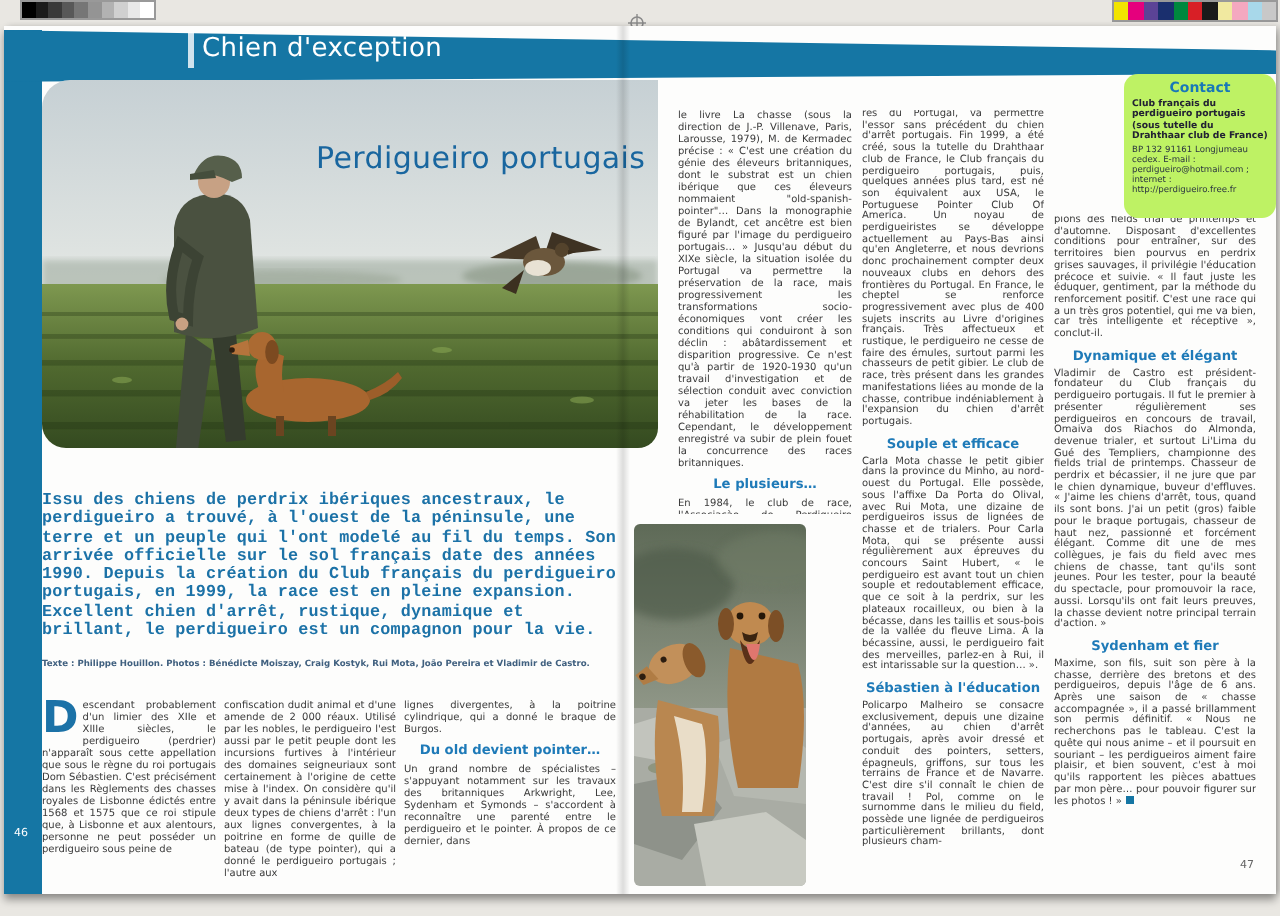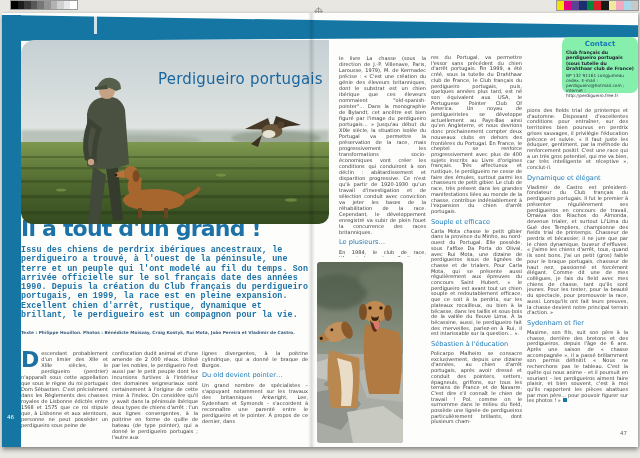--- a/index.html
+++ b/index.html
@@ -32,35 +32,35 @@
   .photo-title{position:absolute;left:158px;top:70px;font-size:15px;color:#19669f;z-index:12;letter-spacing:.2px;}
 
   
   .headline{position:absolute;left:21px;top:216px;width:300px;font-size:22px;font-weight:bold;color:#1c72a7;letter-spacing:-0.8px;z-index:3;}
   .standfirst{position:absolute;left:21px;top:246px;width:290px;font-size:8.4px;line-height:9.3px;font-weight:bold;color:#1c72a7;letter-spacing:.1px;font-family:Liberation Mono, monospace;}
   .credits{position:absolute;left:21px;top:330px;width:286px;font-size:4.3px;line-height:5.3px;font-weight:bold;color:#40607f;}
 
   
   .col{position:absolute;font-size:5px;line-height:6px;color:#3a3a3a;text-align:justify;overflow:hidden;}
   .col p{margin:0 0 3px 0;}
-  .col .sub{font-size:6.6px;line-height:7px;font-weight:normal;color:#1e7ab8;margin:4px 0 3px 0;}
+  .col .sub{font-size:6.6px;line-height:7px;font-weight:bold;color:#1e7ab8;text-align:center;margin:4px 0 3px 0;}
   .lp-c1{left:21px;top:350px;width:87px;height:97px;}
   .lp-c2{left:112px;top:350px;width:86px;height:97px;}
   .lp-c3{left:202px;top:350px;width:106px;height:97px;}
   .rp-c1{left:339px;top:55px;width:87px;height:202px;}
   .rp-c2{left:431px;top:55px;width:91px;height:390px;line-height:5.7px;}
   .rp-c3{left:527px;top:108px;width:101px;height:337px;line-height:5.7px;}
   .dropcap{float:left;font-size:22px;line-height:19px;font-weight:bold;color:#1c72a7;margin:0 2px 0 0;}
   .endmark{display:inline-block;width:4px;height:4px;background:#1576a4;margin-left:2px;}
 
   
   .dogs-photo{position:absolute;left:317px;top:262px;width:86px;height:181px;border-radius:3px;overflow:hidden;z-index:10;}
 
   
-  .contact{position:absolute;left:562px;top:37px;width:76px;height:56px;background:#86efac;border-radius:7px;padding:3px 4px;box-sizing:border-box;z-index:8;}
+  .contact{position:absolute;left:562px;top:37px;width:76px;height:72px;background:#bef264;border-radius:7px;padding:3px 4px;box-sizing:border-box;z-index:8;}
   .contact .c-title{font-size:7px;font-weight:bold;color:#1878b8;text-align:center;margin:0 0 2px 0;}
   .contact .c-club{font-size:4.6px;line-height:5.4px;font-weight:bold;color:#223;margin:0 0 1px 0;}
   .contact .c-details{font-size:4.3px;line-height:5.2px;color:#2a3440;margin:0;}
 
   .pageno-left{position:absolute;left:7px;top:414px;font-size:5.5px;color:#fff;z-index:7;}
   .pageno-right{position:absolute;left:620px;top:430px;font-size:5.5px;color:#666;}
 </style>
 </head>
 <body>
 
@@ -96,20 +96,21 @@
         <circle cx="4.5" cy="4.5" r="3" fill="none" stroke="#8a8a8a" stroke-width="0.8"></circle>
         <line x1="4.5" y1="0" x2="4.5" y2="9" stroke="#8a8a8a" stroke-width="0.7"></line>
         <line x1="0" y1="4.5" x2="9" y2="4.5" stroke="#8a8a8a" stroke-width="0.7"></line>
       </svg>
   </div>
 
   <div class="spread"></div>
   <div class="spine"></div>
   <div class="band"></div>
   <div class="section-tick"></div>
+  <div class="section-label">Chien d'exception</div>
 
   <div class="main-photo">
     <svg width="308" height="184" viewBox="0 0 308 184" preserveAspectRatio="none">
       <defs>
         <linearGradient id="sky" x1="0" y1="0" x2="0" y2="1">
           <stop offset="0" stop-color="#c6d0d4"></stop>
             <stop offset="1" stop-color="#e6e9e5"></stop>
         </linearGradient>
         <linearGradient id="field" x1="0" y1="0" x2="0" y2="1">
           <stop offset="0" stop-color="#7e9850"></stop>
@@ -168,21 +169,20 @@
         <ellipse cx="28" cy="18" rx="6.5" ry="4" fill="#e8e2d4"></ellipse>
         <circle cx="40" cy="9" r="3.6" fill="#54432c"></circle>
         <path d="M43,9 l4,1 l-4,1.4 z" fill="#3a2d1c"></path>
         <path d="M21,19 l-11,9 l7,3 z" fill="#3c3020"></path>
       </g>
     </svg>
   </div>
   <div class="photo-title">Perdigueiro portugais</div>
   <div class="gutter"></div>
 
-  <div class="headline">Il a tout d'un grand !</div>
   <div class="standfirst">Issu des chiens de perdrix ibériques ancestraux, le perdigueiro a trouvé, à l'ouest de la péninsule, une terre et un peuple qui l'ont modelé au fil du temps. Son arrivée officielle sur le sol français date des années 1990. Depuis la création du Club français du perdigueiro portugais, en 1999, la race est en pleine expansion. Excellent chien d'arrêt, rustique, dynamique et brillant, le perdigueiro est un compagnon pour la vie.</div>
   <div class="credits">Texte : Philippe Houillon. Photos : Bénédicte Moiszay, Craig Kostyk, Rui Mota, João Pereira et Vladimir de Castro.</div>
 
   <div class="col lp-c1">
     <p><span class="dropcap">D</span><span>escendant probablement d'un limier des XIIe et XIIIe siècles, le perdigueiro (perdrier) n'apparaît sous cette appellation que sous le règne du roi portugais Dom Sébastien. C'est précisément dans les Règlements des chasses royales de Lisbonne édictés entre 1568 et 1575 que ce roi stipule que, à Lisbonne et aux alentours, personne ne peut posséder un perdigueiro sous peine de</span></p>
   </div>
   <div class="col lp-c2">
     <p>confiscation dudit animal et d'une amende de 2 000 réaux. Utilisé par les nobles, le perdigueiro l'est aussi par le petit peuple dont les incursions furtives à l'intérieur des domaines seigneuriaux sont certainement à l'origine de cette mise à l'index. On considère qu'il y avait dans la péninsule ibérique deux types de chiens d'arrêt : l'un aux lignes convergentes, à la poitrine en forme de quille de bateau (de type pointer), qui a donné le perdigueiro portugais ; l'autre aux</p>
   </div>
   <div class="col lp-c3">

